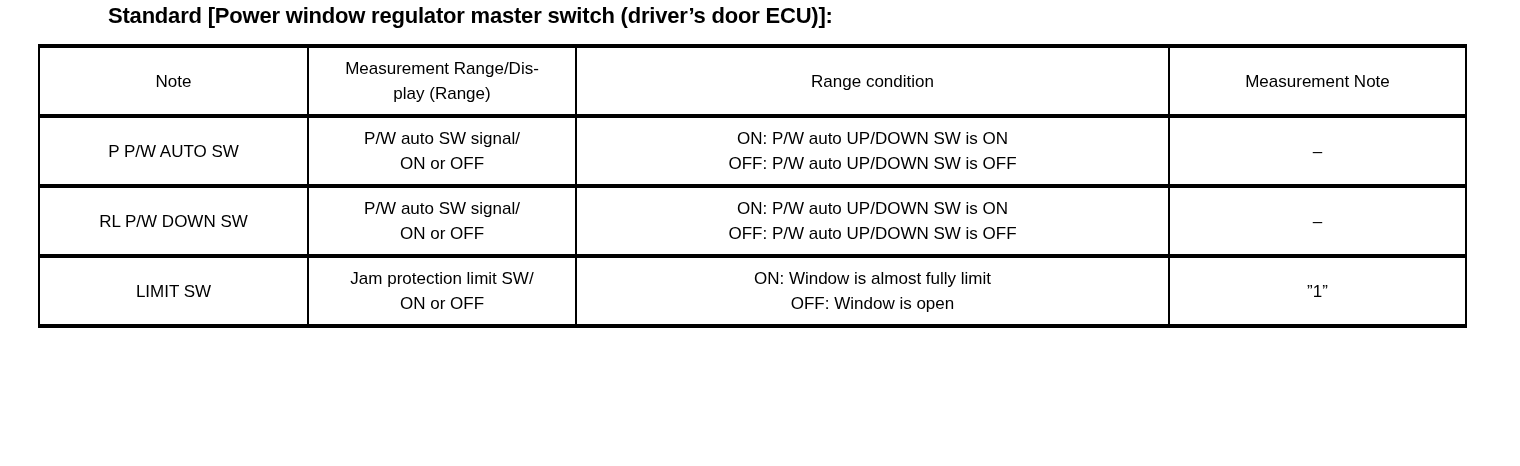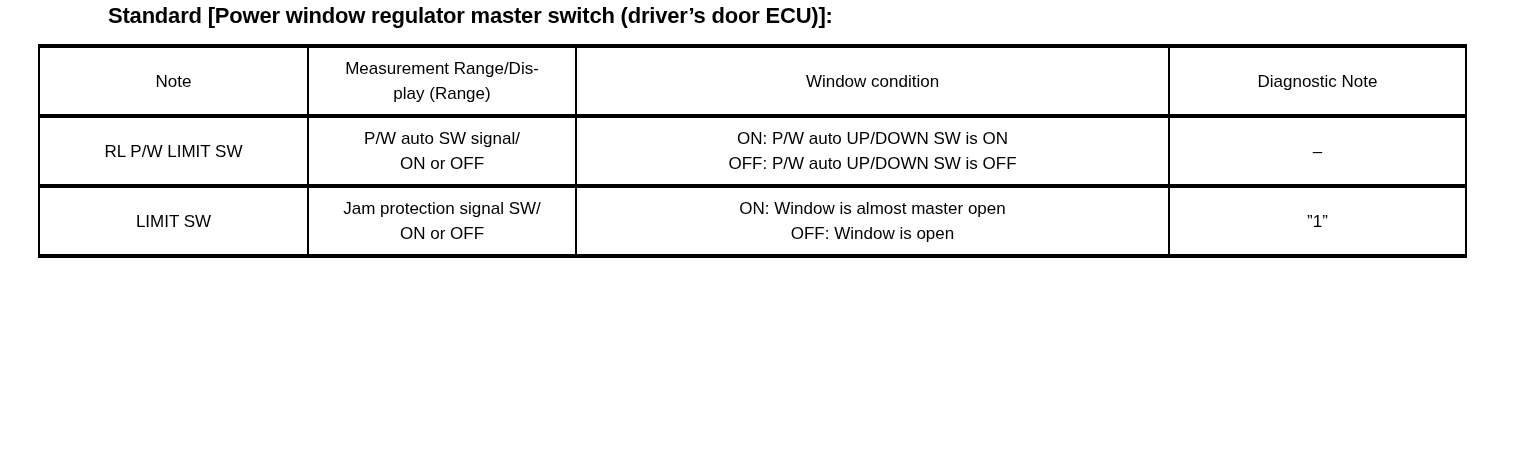--- a/index.html
+++ b/index.html
@@ -108,59 +108,75 @@
       <thead>
         <tr class="head-row">
           <td>
             <span class="cell-line">Note</span>
           </td>
           <td>
             <span class="cell-line">Measurement Range/Dis-</span>
             <span class="cell-line">play (Range)</span>
           </td>
           <td>
-            <span class="cell-line">Window condition</span>
+            <span class="cell-line">Range condition</span>
           </td>
           <td>
-            <span class="cell-line">Diagnostic Note</span>
+            <span class="cell-line">Measurement Note</span>
           </td>
         </tr>
       </thead>
       <tbody>
 
 
+        <tr class="body-row">
+          <td>
+            <span class="cell-line">P P/W AUTO SW</span>
+          </td>
+          <td>
+            <span class="cell-line">P/W auto SW signal/</span>
+            <span class="cell-line">ON or OFF</span>
+          </td>
+          <td>
+            <span class="cell-line">ON: P/W auto UP/DOWN SW is ON</span>
+            <span class="cell-line">OFF: P/W auto UP/DOWN SW is OFF</span>
+          </td>
+          <td>
+            <span class="cell-line dash">–</span>
+          </td>
+        </tr>
 
 
         <tr class="body-row">
           <td>
-            <span class="cell-line">RL P/W LIMIT SW</span>
+            <span class="cell-line">RL P/W DOWN SW</span>
           </td>
           <td>
             <span class="cell-line">P/W auto SW signal/</span>
             <span class="cell-line">ON or OFF</span>
           </td>
           <td>
             <span class="cell-line">ON: P/W auto UP/DOWN SW is ON</span>
             <span class="cell-line">OFF: P/W auto UP/DOWN SW is OFF</span>
           </td>
           <td>
             <span class="cell-line dash">–</span>
           </td>
         </tr>
 
         <tr class="body-row">
           <td>
             <span class="cell-line">LIMIT SW</span>
           </td>
           <td>
-            <span class="cell-line">Jam protection signal SW/</span>
+            <span class="cell-line">Jam protection limit SW/</span>
             <span class="cell-line">ON or OFF</span>
           </td>
           <td>
-            <span class="cell-line">ON: Window is almost master open</span>
+            <span class="cell-line">ON: Window is almost fully limit</span>
             <span class="cell-line">OFF: Window is open</span>
           </td>
           <td>
             <span class="cell-line note-ref">”1”</span>
           </td>
         </tr>
 
       </tbody>
     </table>
   </div>

